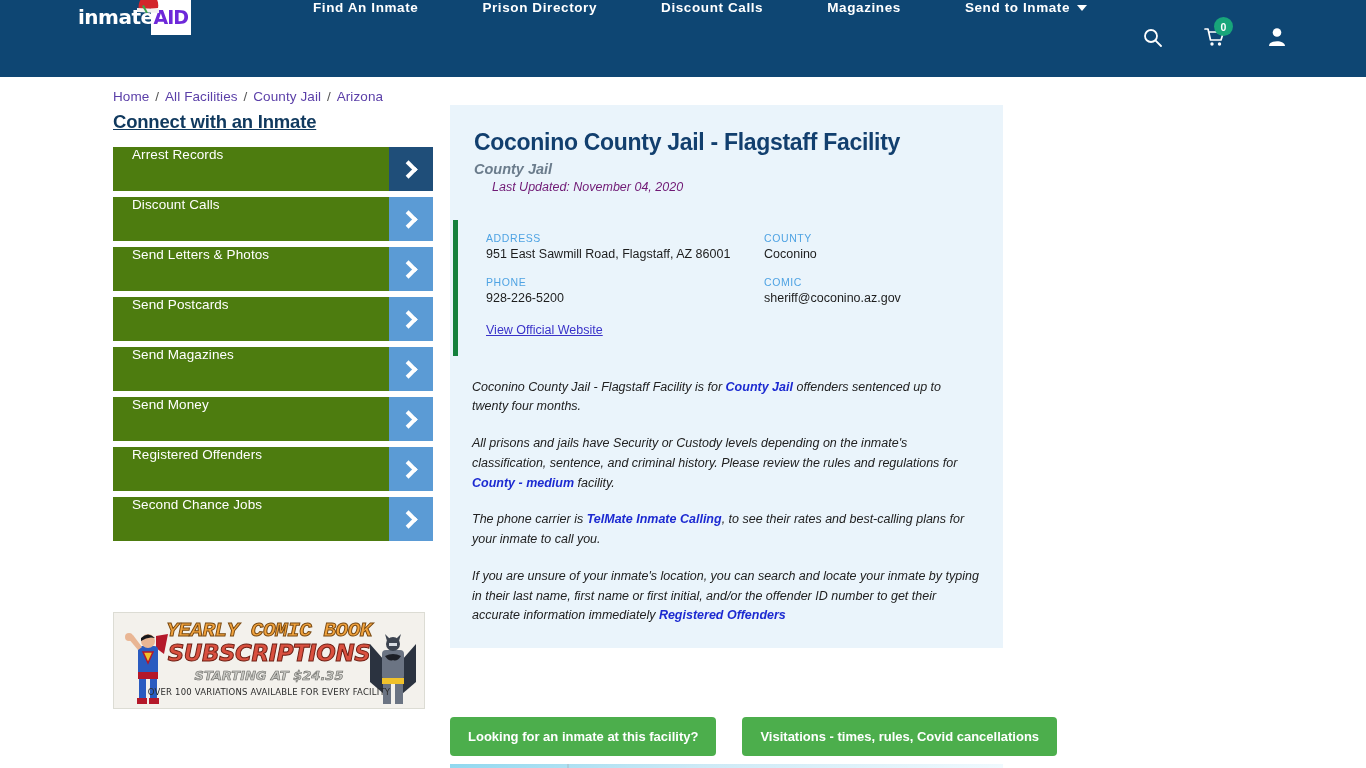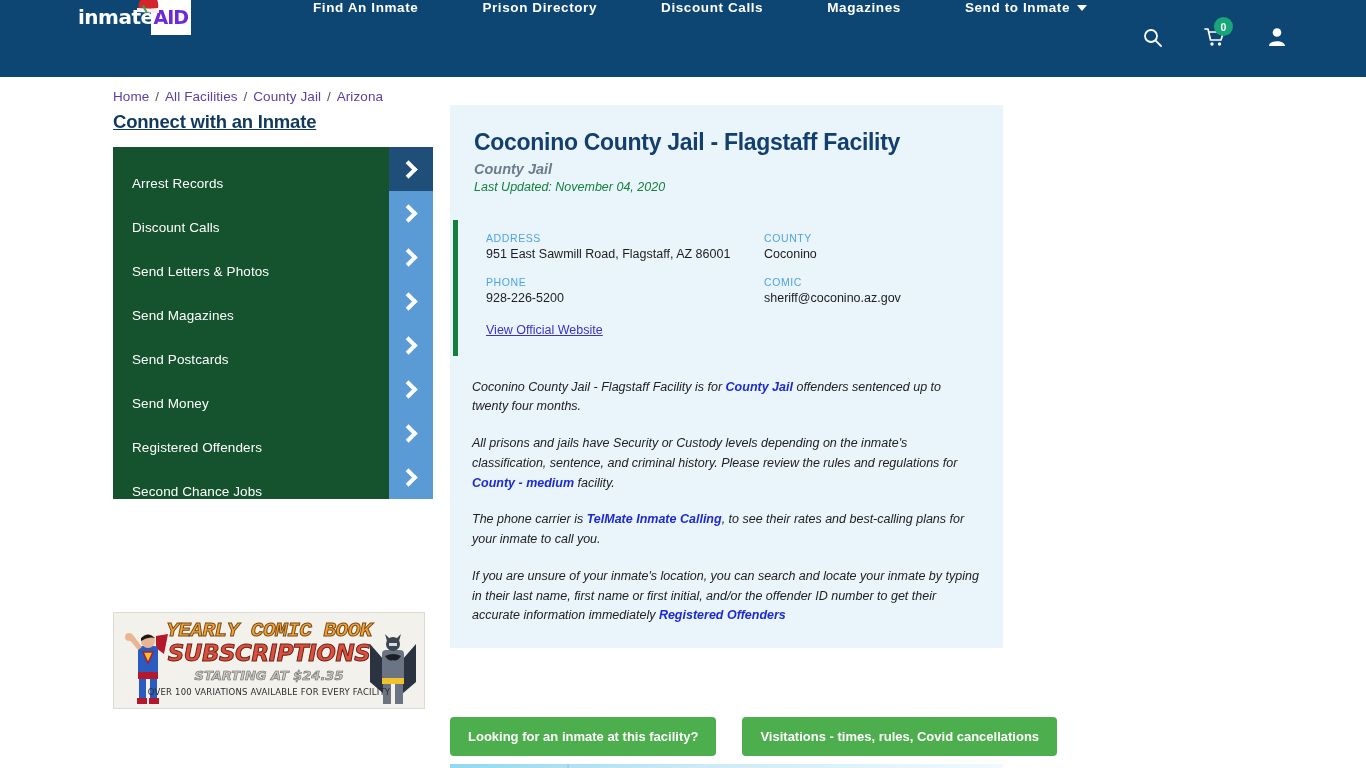--- a/index.html
+++ b/index.html
@@ -121,23 +121,24 @@
     font-size: 18.5px;
     font-weight: bold;
     color: #10395e;
     text-decoration: underline;
     margin: 0 0 14px 0;
     letter-spacing: -0.2px;
   }
   .side-btn {
     position: relative;
     height: 44px;
-    background: #14532d;
+    background: #4d7c0f;
+    margin-bottom: 6px;
     display: flex;
-    align-items: flex-end;
+    align-items: flex-start;
     cursor: pointer;
   }
   .side-btn-label {
     color: #ffffff;
     font-size: 13.5px;
     margin-left: 19px;
     letter-spacing: 0.1px;
   }
   .side-btn-arrow {
     position: absolute;
@@ -220,24 +221,24 @@
     letter-spacing: -0.3px;
   }
   #facility-subtitle {
     margin: 5px 0 0 24px;
     font-size: 14.5px;
     font-weight: bold;
     font-style: italic;
     color: #6b7c8c;
   }
   #facility-updated {
-    margin: 3px 0 0 24px;
+    margin: 3px 0 0 42px;
     font-size: 12.5px;
     font-style: italic;
-    color: #15803d;
+    color: #701a75;
   }
 
   #info-block {
     position: relative;
     margin: 26px 16px 0 0;
     padding: 12px 24px 18px 28px;
     border-left: 5px solid #15803d;
     background: #eaf4fb;
     margin-left: 3px;
   }
@@ -401,27 +402,27 @@
           <span class="chev"></span>
         </span>
     </div>
     <div class="side-btn">
       <span class="side-btn-label">Send Letters &amp; Photos</span>
       <span class="side-btn-arrow">
           <span class="chev"></span>
         </span>
     </div>
     <div class="side-btn">
+      <span class="side-btn-label">Send Postcards</span>
+      <span class="side-btn-arrow">
+          <span class="chev"></span>
+        </span>
+    </div>
+    <div class="side-btn">
       <span class="side-btn-label">Send Magazines</span>
-      <span class="side-btn-arrow">
-          <span class="chev"></span>
-        </span>
-    </div>
-    <div class="side-btn">
-      <span class="side-btn-label">Send Postcards</span>
       <span class="side-btn-arrow">
           <span class="chev"></span>
         </span>
     </div>
     <div class="side-btn">
       <span class="side-btn-label">Send Money</span>
       <span class="side-btn-arrow">
           <span class="chev"></span>
         </span>
     </div>

